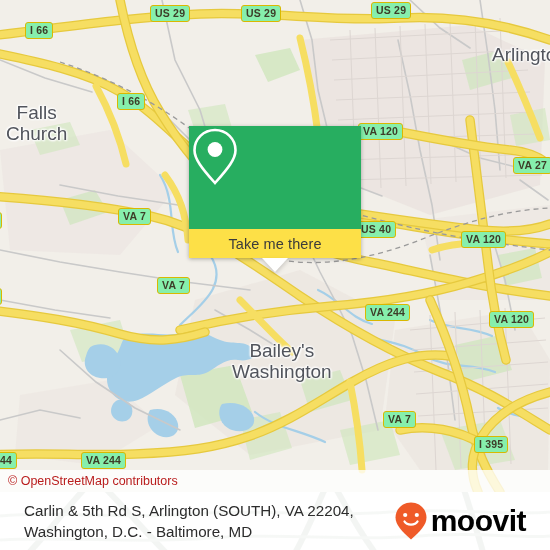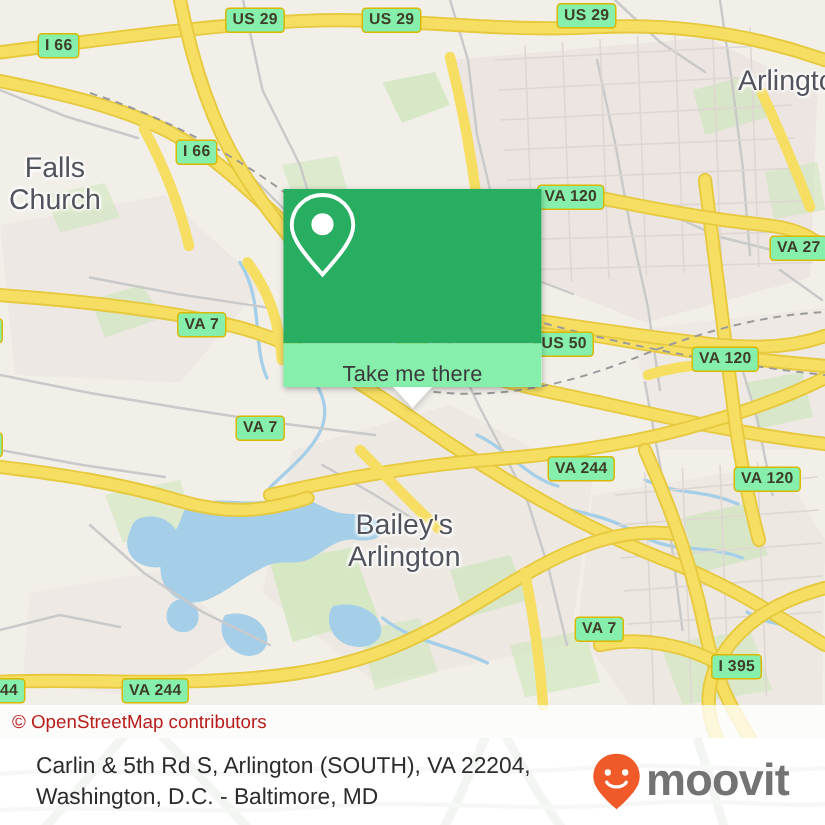--- a/index.html
+++ b/index.html
@@ -24,21 +24,21 @@
   .place{position:absolute;color:#51545c;font-size:15.5px;line-height:17px;
          text-align:center;white-space:pre;font-family:"Liberation Sans",sans-serif;
          text-shadow:0 0 3px #fff,0 0 3px #fff,0 0 2px #fff,1px 1px 2px #fff,-1px -1px 2px #fff;}
   .place.big{font-size:19px;line-height:21px;}
 
   
   #card{position:absolute;left:189px;top:126px;width:172px;height:132px;
         box-shadow:0 1px 4px rgba(0,0,0,.30);}
   #card-top{height:103px;background:#27ae60;display:flex;align-items:center;
             justify-content:center;}
-  #card-bottom{height:29px;background:#86efac;display:flex;align-items:flex-end;
+  #card-bottom{height:29px;background:#fde047;display:flex;align-items:center;
                justify-content:center;}
   #card-label{color:#3b3b3b;font-size:14.5px;letter-spacing:.1px;}
   #card-tail{position:absolute;left:50%;top:258px;margin-left:-13px;width:0;height:0;
              border-left:13px solid transparent;border-right:13px solid transparent;
              border-top:14px solid #fff;
              filter:drop-shadow(0 2px 2px rgba(0,0,0,.18));}
   #card-tail-wrap{position:absolute;left:189px;top:0;width:172px;height:0;}
 
   
   #attrib{position:absolute;left:0;top:470px;width:550px;height:22px;
@@ -49,21 +49,21 @@
 
   
   #footer{position:absolute;left:0;top:492px;width:550px;height:58px;
           background:#fff;overflow:hidden;}
   #footer-watermark{position:absolute;left:0;top:0;width:550px;height:58px;opacity:.16;}
   #footer-inner{position:absolute;left:0;top:0;width:550px;height:58px;
                 display:flex;align-items:center;justify-content:space-between;
                 padding:0 24px 0 24px;box-sizing:border-box;}
   #footer-addr{font-size:15.2px;line-height:21px;color:#2c2c2c;white-space:pre-line;}
   #brand{display:flex;align-items:center;gap:3px;}
-  #brand-word{font-size:30px;font-weight:bold;color:#737373;letter-spacing:-.5px;
+  #brand-word{font-size:30px;font-weight:bold;color:#000000;letter-spacing:-.5px;
               line-height:30px;font-family:"Liberation Sans",sans-serif;}
 </style>
 </head>
 <body>
 
 <div id="app">
 
   <div id="map">
 
     <svg width="550" height="492" viewBox="0 0 550 492">
@@ -231,38 +231,38 @@
 
     <div>
       <div class="shield" style="left:25px;top:22px;">I 66</div>
       <div class="shield" style="left:150px;top:5px;">US 29</div>
       <div class="shield" style="left:241px;top:5px;">US 29</div>
       <div class="shield" style="left:371px;top:2px;">US 29</div>
       <div class="shield" style="left:117px;top:93px;">I 66</div>
       <div class="shield" style="left:358px;top:123px;">VA 120</div>
       <div class="shield" style="left:513px;top:157px;">VA 27</div>
       <div class="shield" style="left:118px;top:208px;">VA 7</div>
-      <div class="shield" style="left:356px;top:221px;">US 50</div>
+      <div class="shield" style="left:356px;top:221px;">US 40</div>
       <div class="shield" style="left:461px;top:231px;">VA 120</div>
       <div class="shield" style="left:157px;top:277px;">VA 7</div>
       <div class="shield" style="left:365px;top:304px;">VA 244</div>
       <div class="shield" style="left:489px;top:311px;">VA 120</div>
       <div class="shield" style="left:383px;top:411px;">VA 7</div>
       <div class="shield" style="left:81px;top:452px;">VA 244</div>
       <div class="shield" style="left:-11px;top:452px;">244</div>
       <div class="shield" style="left:474px;top:436px;">I 395</div>
       <div class="shield" style="left:-14px;top:288px;">9</div>
       <div class="shield" style="left:-14px;top:212px;">5</div>
     </div>
 
     <div class="place big" style="left:6px;top:79px;margin-top:23px;">Falls
 Church</div>
     <div class="place big" style="left:492px;top:44px;">Arlington</div>
     <div class="place big" style="left:232px;top:340px;">Bailey's
-Arlington</div>
+Washington</div>
 
     <div id="card">
       <div id="card-top">
         <svg width="52" height="60" viewBox="0 0 52 60">
           <path d="M26 4 C14.5 4 5.5 13 5.5 24.2 C5.5 33 13 42.5 26 57
                    C39 42.5 46.5 33 46.5 24.2 C46.5 13 37.5 4 26 4 Z" fill="none" stroke="#ffffff" stroke-width="2.6"></path>
           <circle cx="26" cy="23.5" r="7.4" fill="#ffffff"></circle>
         </svg>
       </div>
       <div id="card-bottom">

